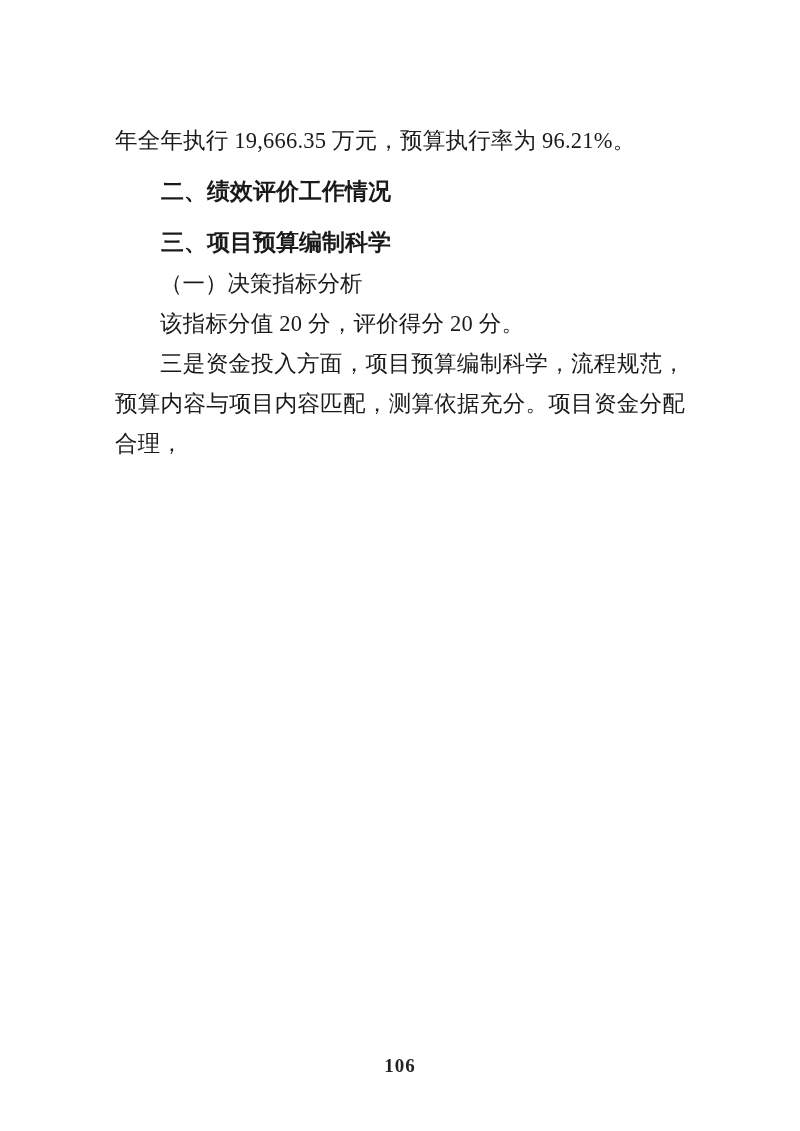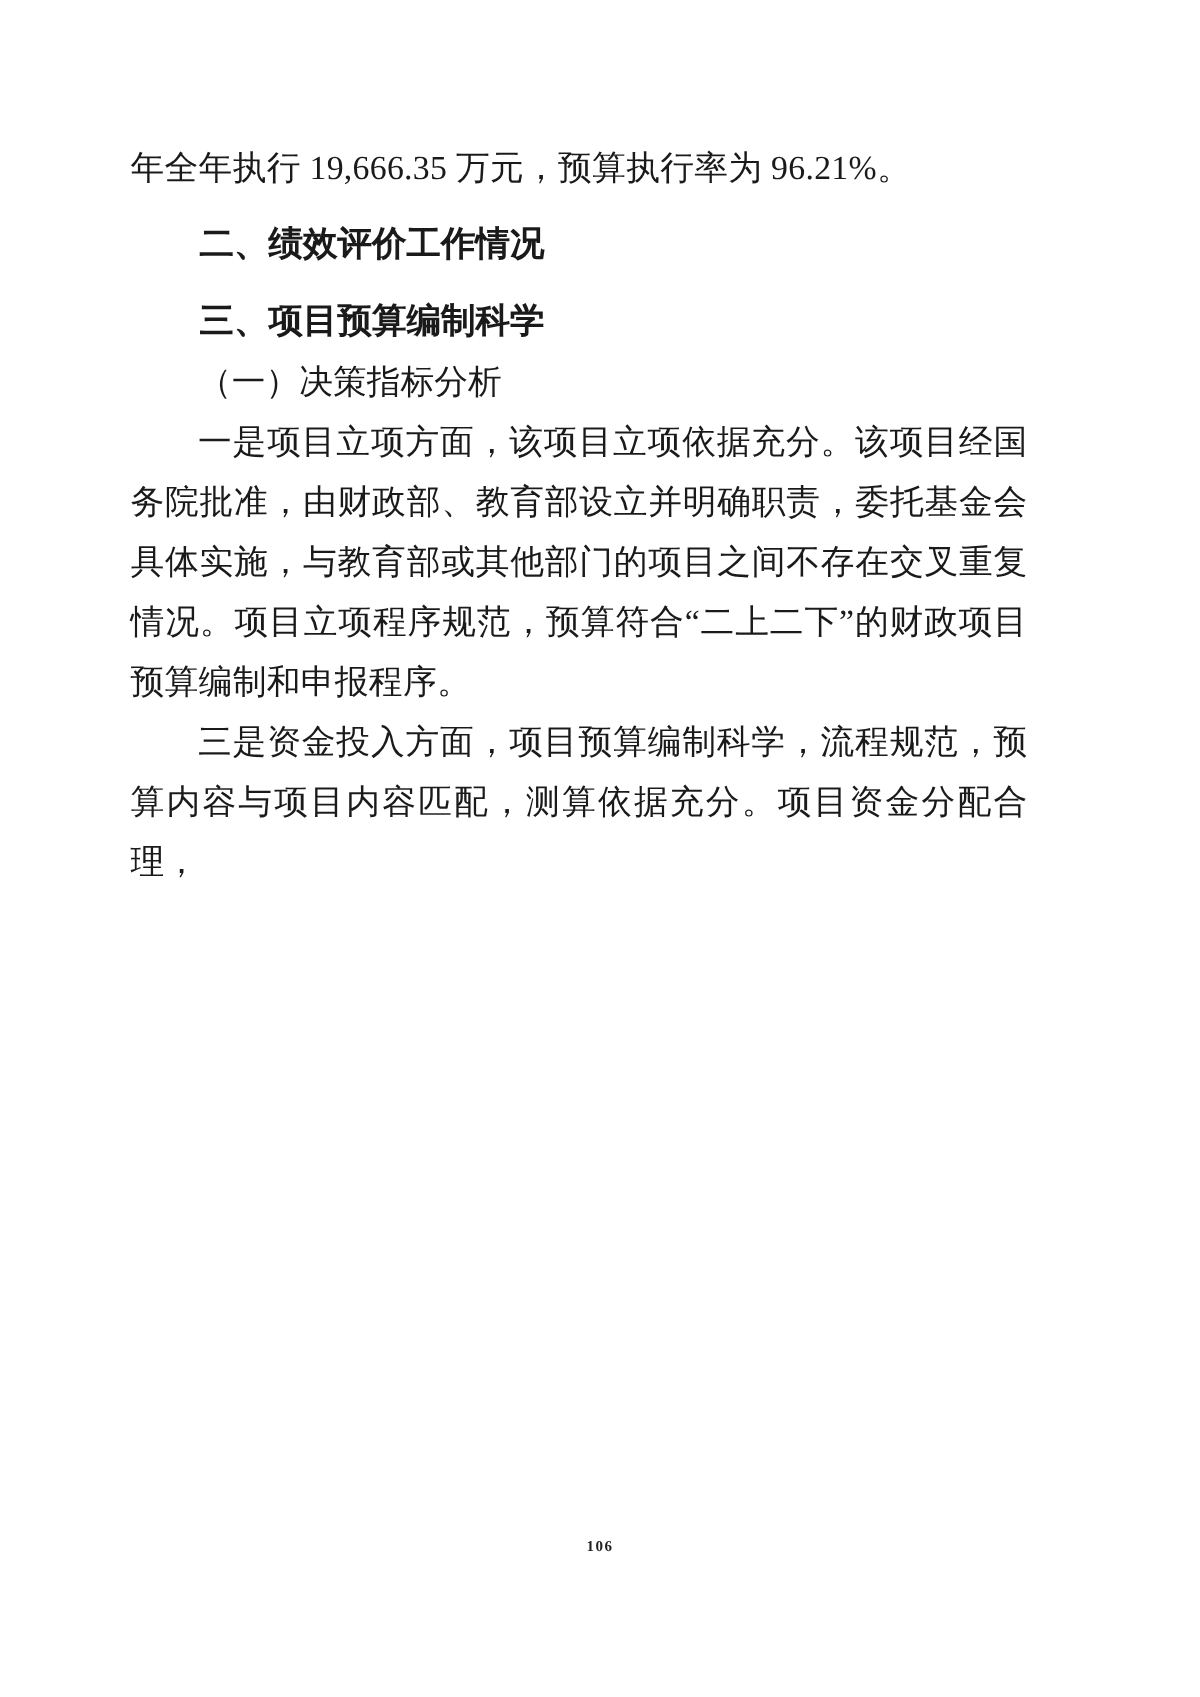--- a/index.html
+++ b/index.html
@@ -6,24 +6,25 @@
     margin: 0;
     padding: 0;
     background: #ffffff;
   }
   .page {
     position: relative;
     width: 800px;
     height: 1087px;
     box-sizing: border-box;
     background: #ffffff;
-    padding: 92px 115px 0 87px;
+    padding: 92px 115px 0 115px;
     overflow: hidden;
     color: #1a1a1a;
     font-family: "Liberation Serif", "DejaVu Serif", serif;
+    margin-top: 29px;
   }
   .body {
     margin: 0;
     font-size: 22.5px;
     line-height: 40px;
     text-align: justify;
     text-justify: inter-ideograph;
     letter-spacing: 0.2px;
   }
   .body.indent {
@@ -49,38 +50,38 @@
     text-indent: 2em;
   }
   .page-number {
     position: absolute;
     left: 0;
     right: 0;
     top: 1026px;
     text-align: center;
     font-family: "Liberation Serif", "DejaVu Serif", serif;
     font-weight: bold;
-    font-size: 10px;
+    font-size: 19px;
     letter-spacing: 1px;
     color: #222222;
   }
 </style>
 </head>
 <body>
 
 <main class="page">
   <p class="body cont">年全年执行 19,666.35 万元，预算执行率为 96.21%。</p>
 
   <h2 class="heading">二、绩效评价工作情况</h2>
 
 
   <h2 class="heading">三、项目预算编制科学</h2>
 
   <h3 class="subheading">（一）决策指标分析</h3>
 
+  <p class="body indent">该指标分值 20 分，评价得分 20 分。</p>
 
-  <p class="body indent">一是项目立项方面，该项目立项依据充分。该项目经国务院批准，由财政部、教育部设立并明确职责，委托基金会具体实施，与教育部或其他部门的项目之间不存在交叉重复情况。项目立项程序规范，预算符合“二上二下”的财政项目预算编制和申报程序。</p>
 
 
   <p class="body indent">三是资金投入方面，项目预算编制科学，流程规范，预算内容与项目内容匹配，测算依据充分。项目资金分配合理，</p>
 
   <div class="page-number">106</div>
 </main>
 
 </body></html>

